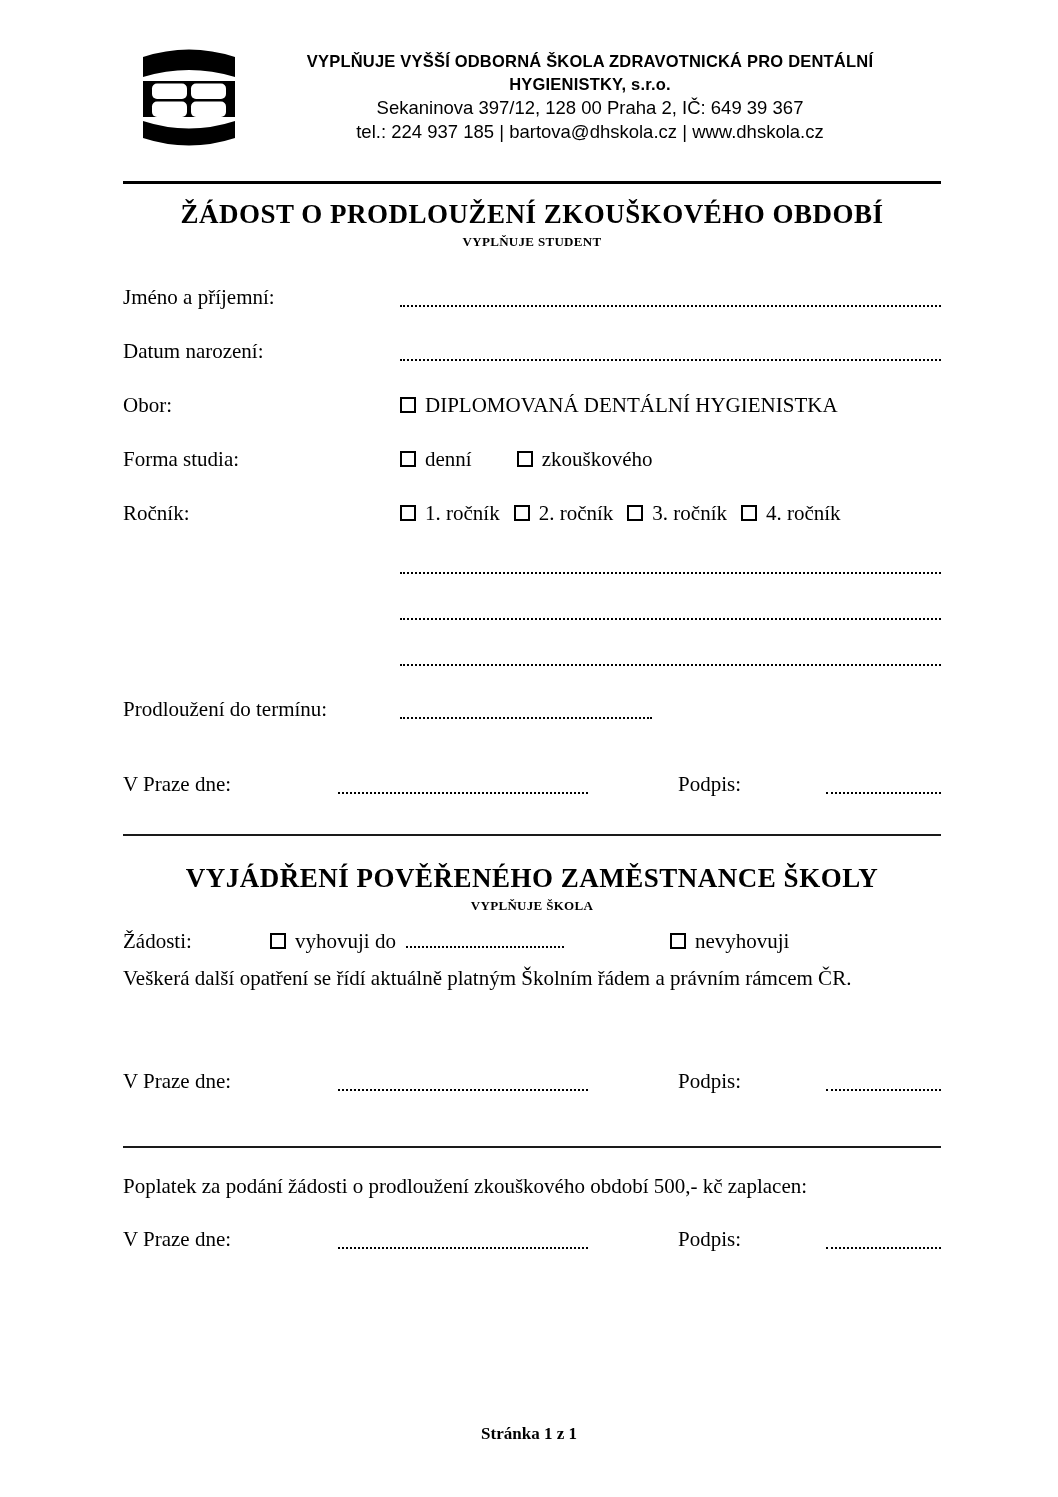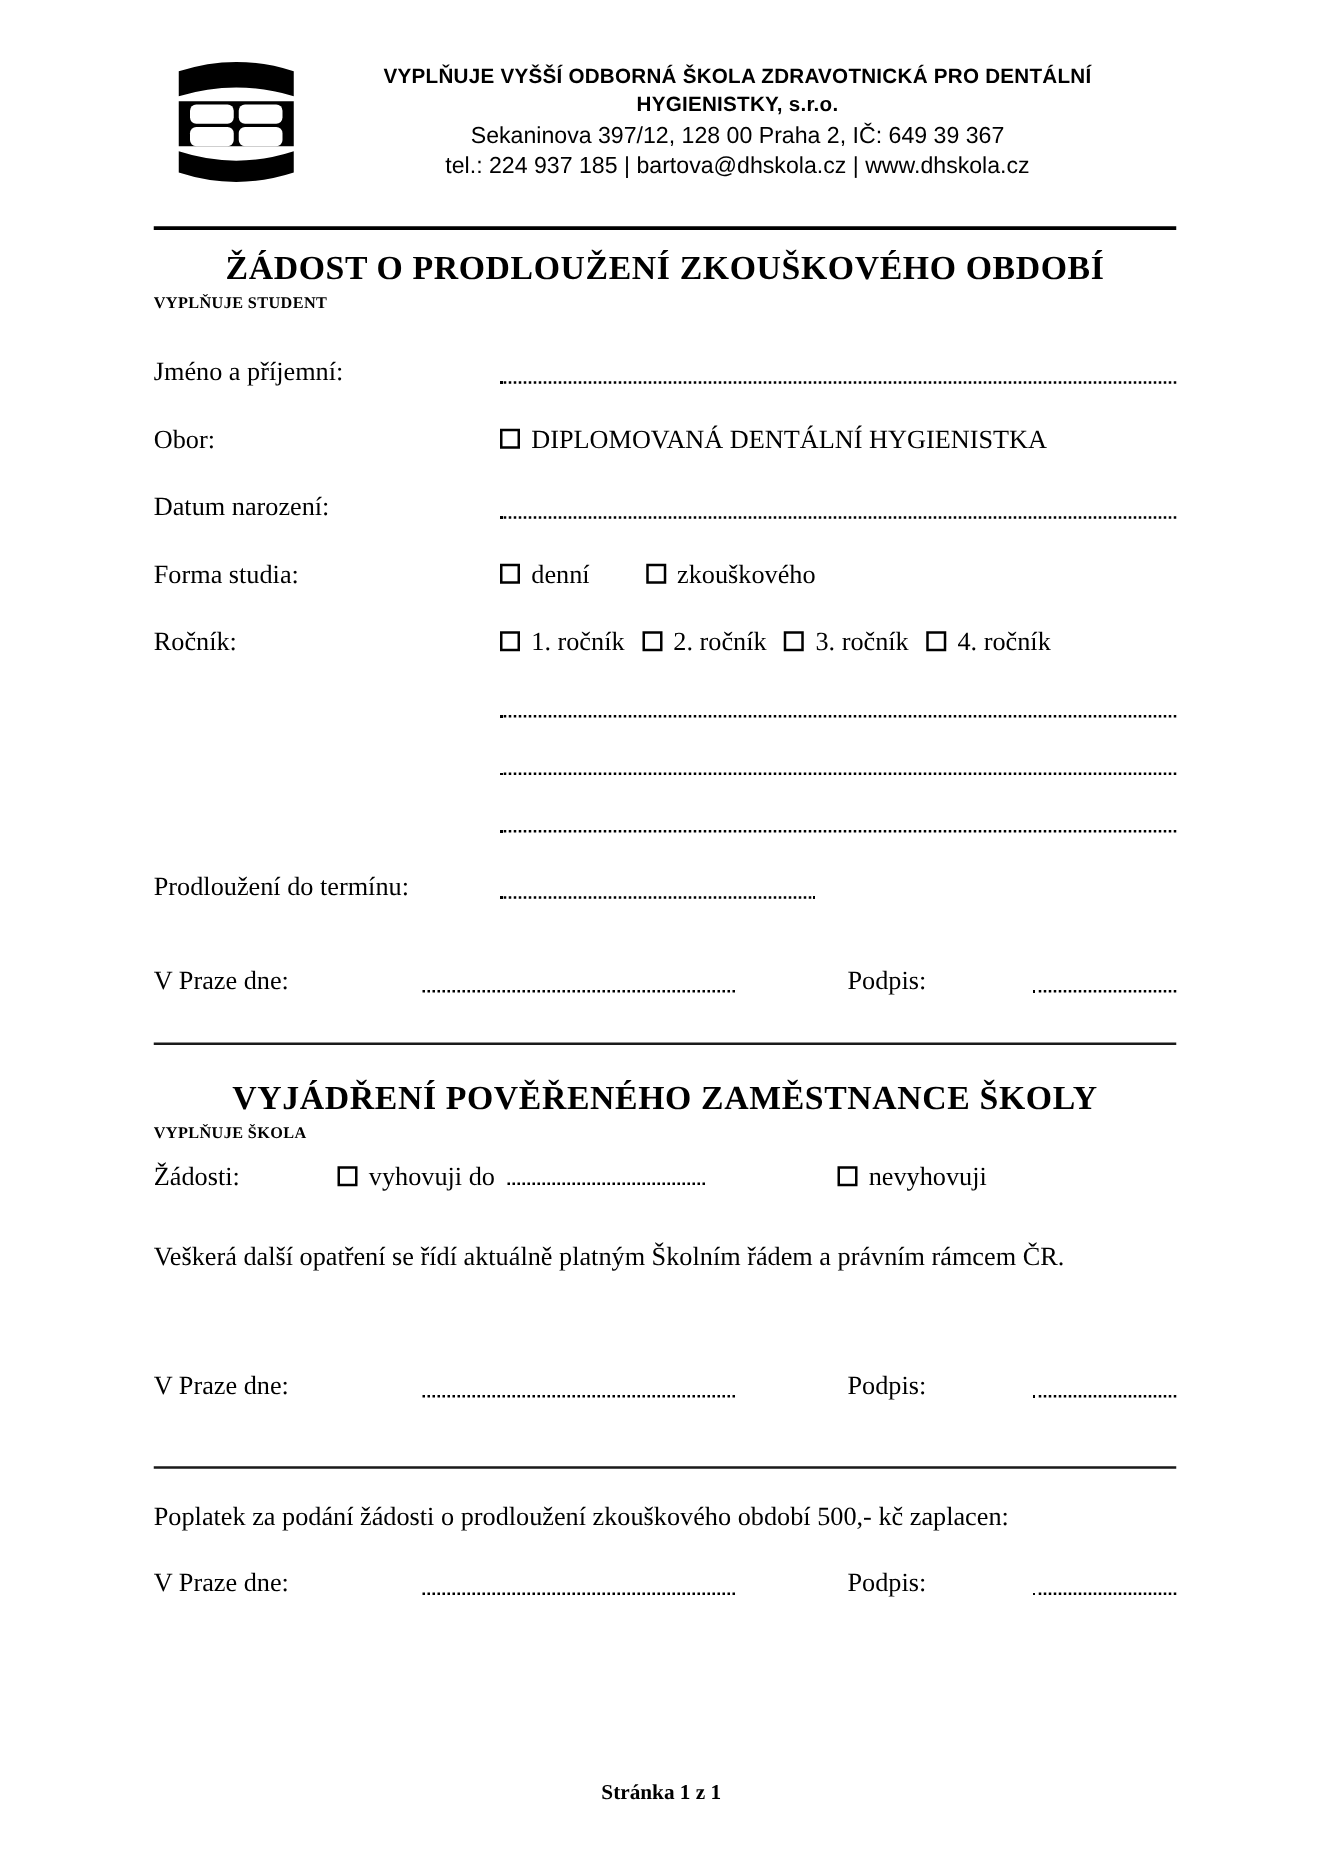--- a/index.html
+++ b/index.html
@@ -26,21 +26,21 @@
 
   .hr-thick { height: 3px; background: #000; margin-top: 29px; }
   .hr-thin  { height: 2px; background: #1a1a1a; }
 
   
   .title {
     text-align: center; font-weight: bold; font-size: 27px; line-height: 32px;
     letter-spacing: 0.5px; margin-top: 14px;
   }
   .subtitle {
-    font-weight: bold; font-size: 13px; line-height: 16px;
+    text-align: center; font-weight: bold; font-size: 13px; line-height: 16px;
     margin-top: 4px; letter-spacing: 0.3px;
   }
 
   
   .frow {
     display: flex; align-items: flex-end;
     font-size: 21px; line-height: 27px;
   }
   .flabel { width: 277px; flex-shrink: 0; }
   .dots { flex: 1; border-bottom: 2px dotted #000; margin-bottom: 4px; height: 20px; }
@@ -70,21 +70,21 @@
   .praze-1 { margin-top: 48px; }
   .hr-2 { margin-top: 36px; }
 
   
   .title-2 { margin-top: 26px; }
   .zadosti { display: flex; align-items: flex-start; font-size: 21px; line-height: 27px; margin-top: 14px; }
   .zlabel { width: 147px; flex-shrink: 0; }
   .vyh-text { margin-right: 10px; white-space: nowrap; }
   .zdots { flex: none; width: 158px; border-bottom: 2px dotted #000; margin-bottom: 4px; height: 20px; }
   .zcb2 { margin-left: 106px; }
-  .note { font-size: 21px; line-height: 27px; margin-top: 37px; }
+  .note { font-size: 21px; line-height: 27px; margin-top: 10px; }
   .praze-2 { margin-top: 76px; }
   .hr-3 { margin-top: 51px; }
 
   
   .fee-text { font-size: 21px; line-height: 27px; margin-top: 25px; }
   .praze-3 { margin-top: 26px; }
 
   
   .footer {
     position: absolute; left: 0; right: 0; top: 1424px;
@@ -122,29 +122,29 @@
   <div class="subtitle">VYPLŇUJE STUDENT</div>
 
   <div class="s1-rows">
 
     <div class="frow">
       <span class="flabel">Jméno a příjemní:</span>
       <span class="dots"></span>
     </div>
 
     <div class="frow">
+      <span class="flabel">Datum narození:</span>
+      <span class="dots"></span>
+    </div>
+
+    <div class="frow">
       <span class="flabel">Obor:</span>
       <span class="opt">
         <span class="cb"></span><span>DIPLOMOVANÁ DENTÁLNÍ HYGIENISTKA</span>
       </span>
-    </div>
-
-    <div class="frow">
-      <span class="flabel">Datum narození:</span>
-      <span class="dots"></span>
     </div>
 
     <div class="frow">
       <span class="flabel">Forma studia:</span>
       <span class="opt">
         <span class="cb"></span><span>denní</span>
       </span>
       <span class="opt wide-gap">
         <span class="cb"></span><span>zkouškového</span>
       </span>

